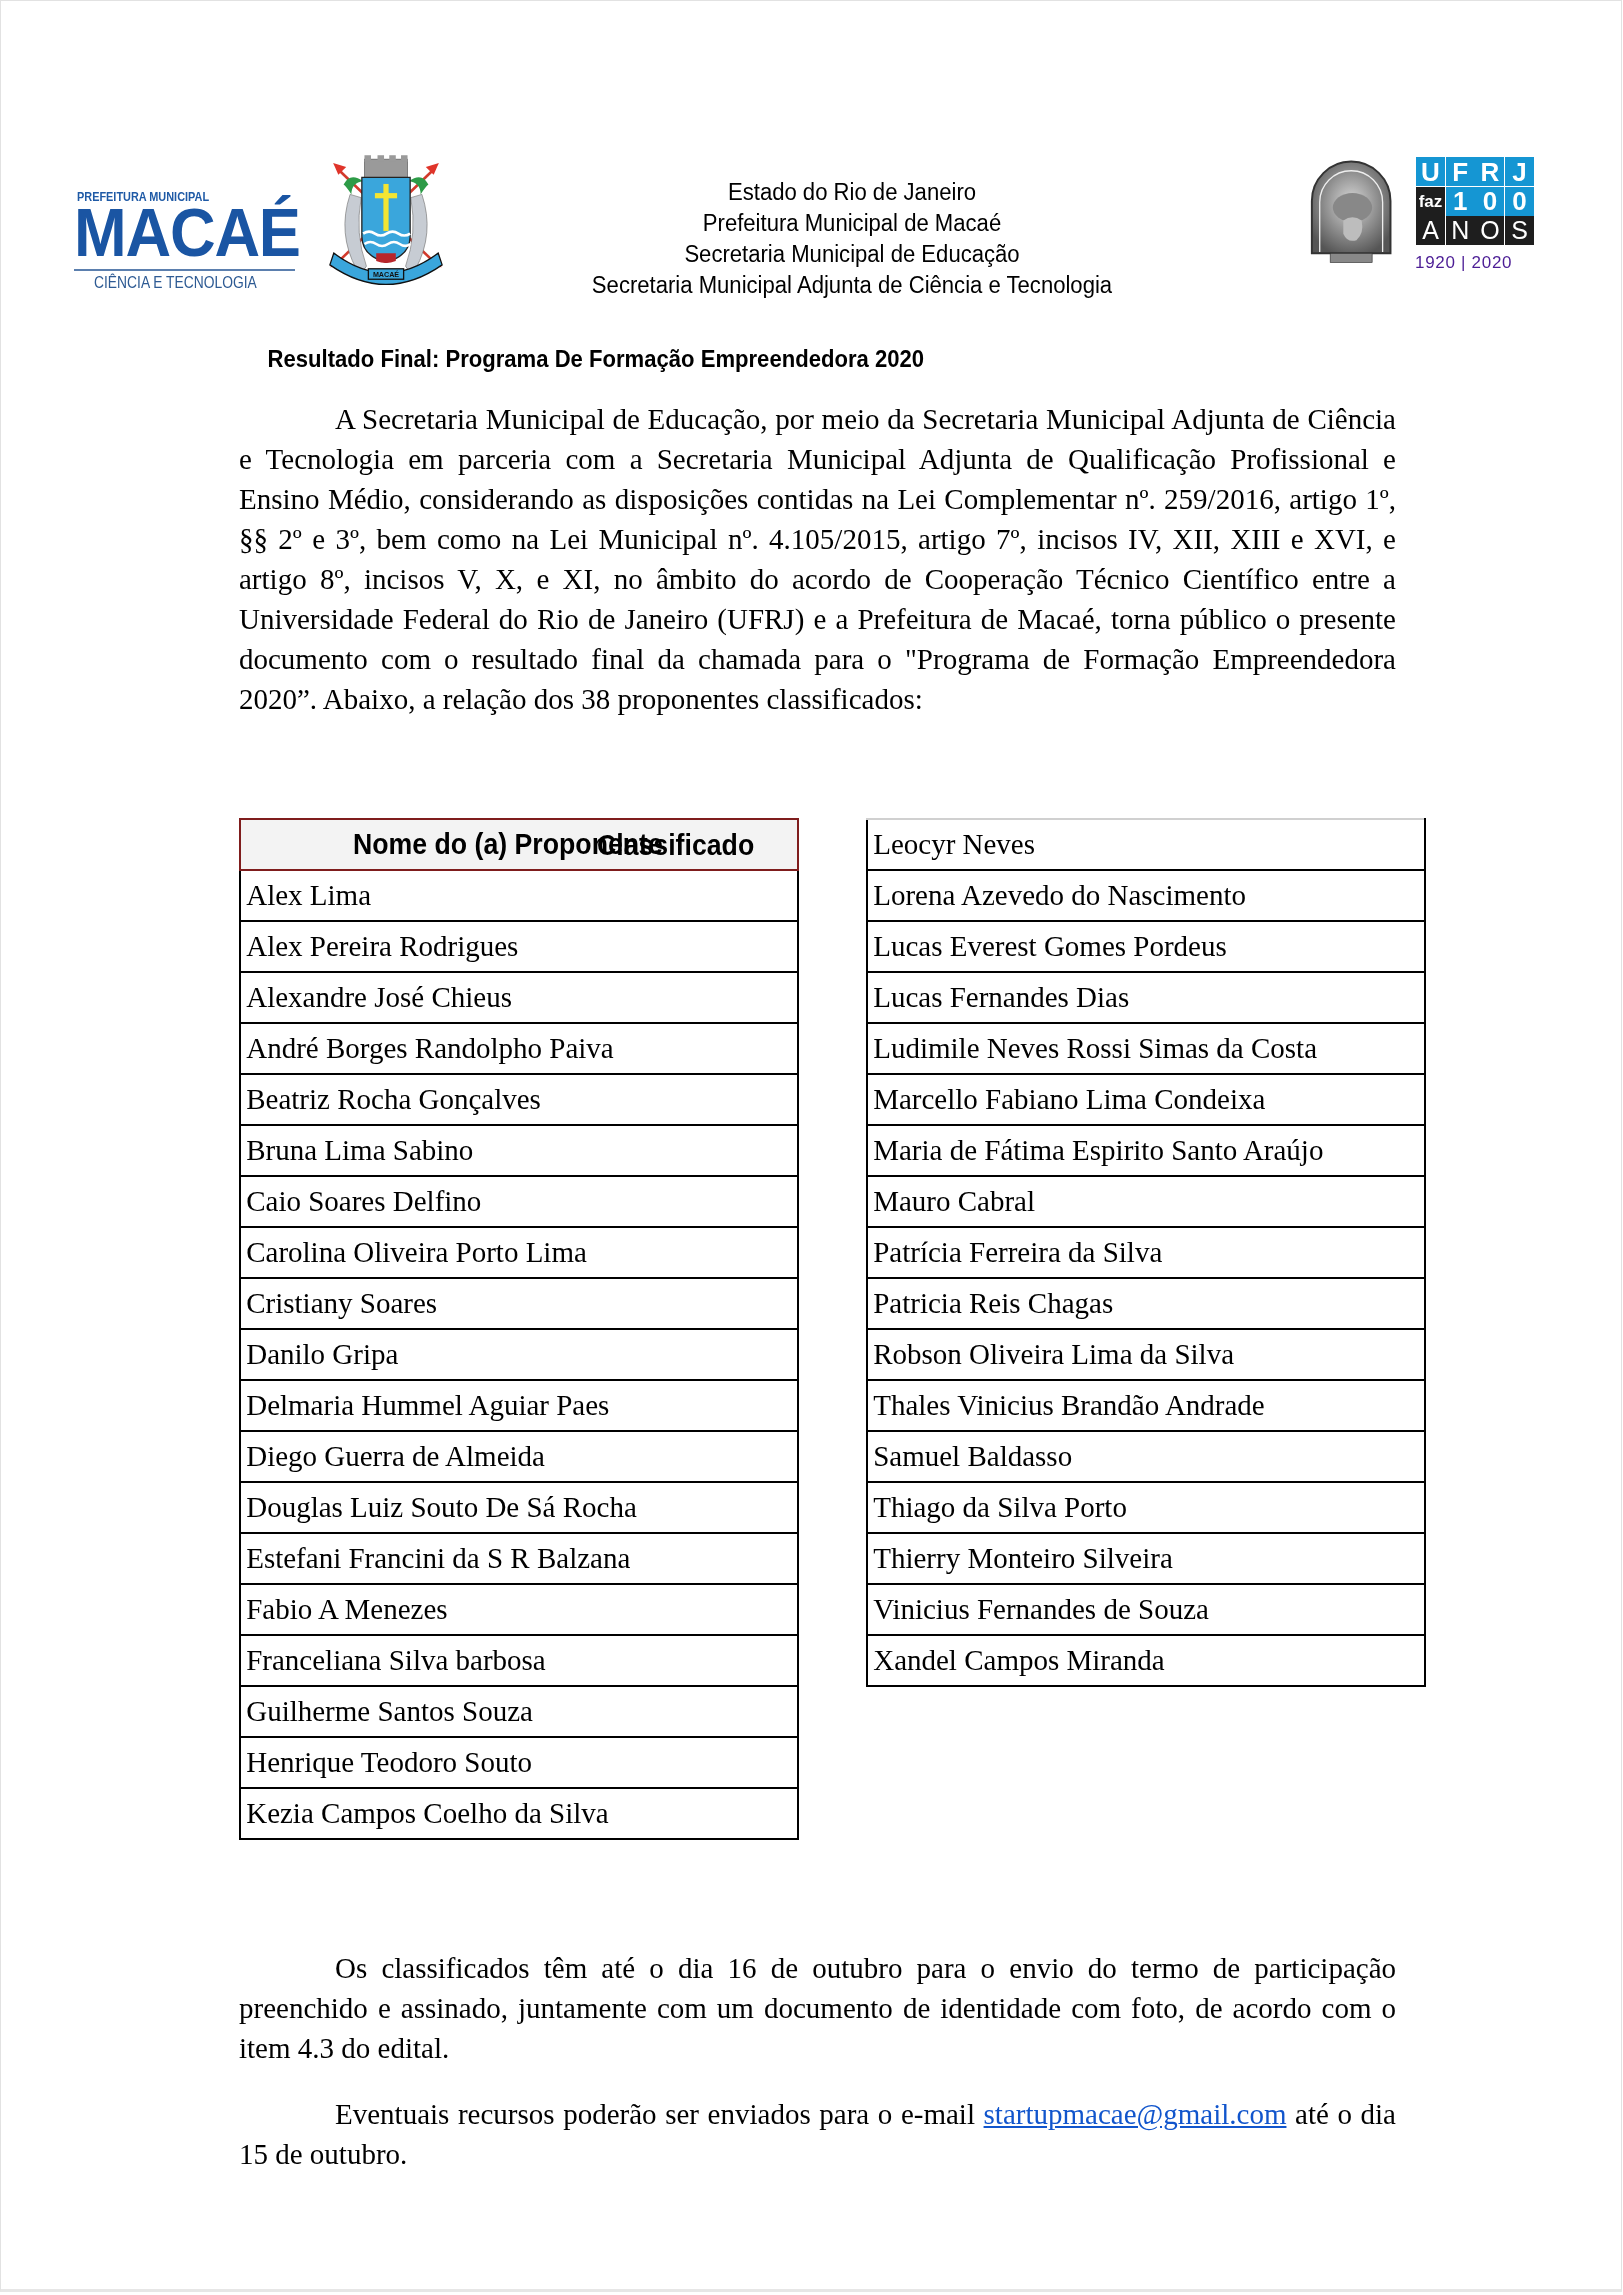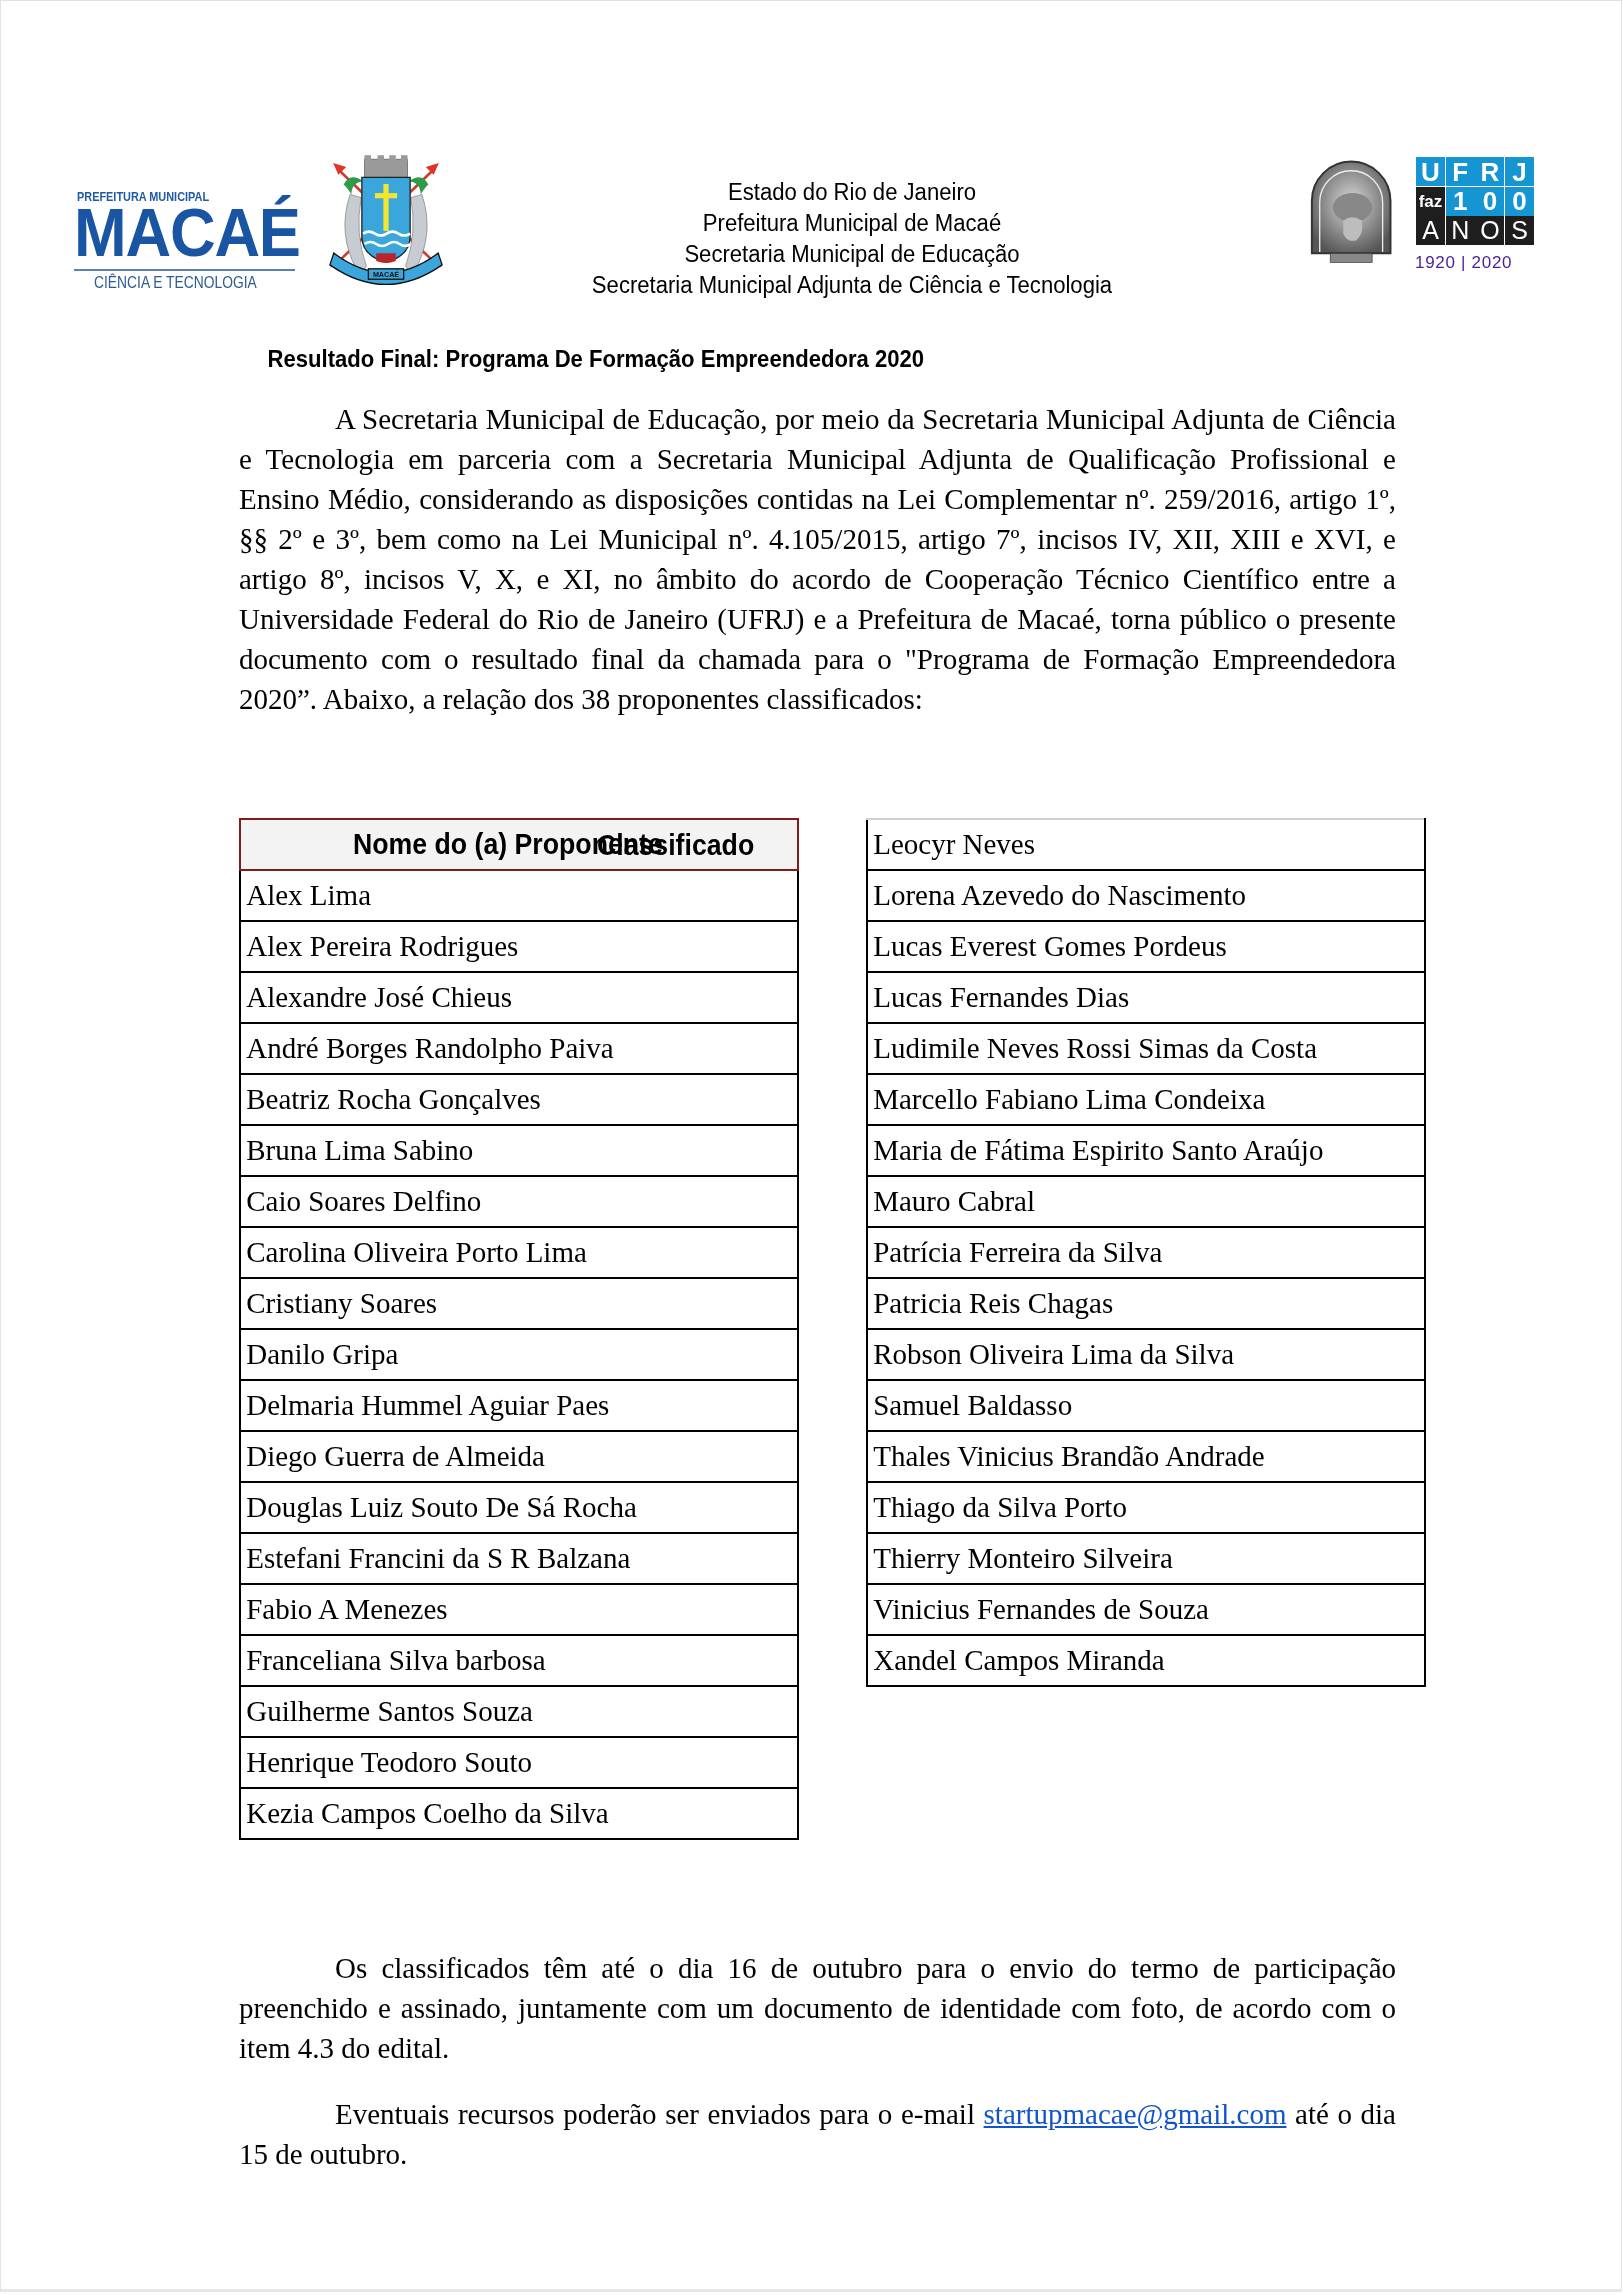--- a/index.html
+++ b/index.html
@@ -236,24 +236,24 @@
         <tr>
           <td>Patrícia Ferreira da Silva</td>
         </tr>
         <tr>
           <td>Patricia Reis Chagas</td>
         </tr>
         <tr>
           <td>Robson Oliveira Lima da Silva</td>
         </tr>
         <tr>
+          <td>Thales Vinicius Brandão Andrade</td>
+        </tr>
+        <tr>
           <td>Samuel Baldasso</td>
-        </tr>
-        <tr>
-          <td>Thales Vinicius Brandão Andrade</td>
         </tr>
         <tr>
           <td>Thiago da Silva Porto</td>
         </tr>
         <tr>
           <td>Thierry Monteiro Silveira</td>
         </tr>
         <tr>
           <td>Vinicius Fernandes de Souza</td>
         </tr>

